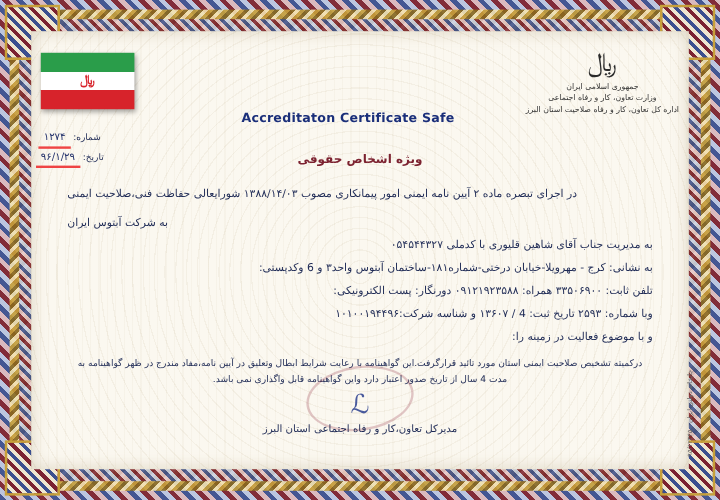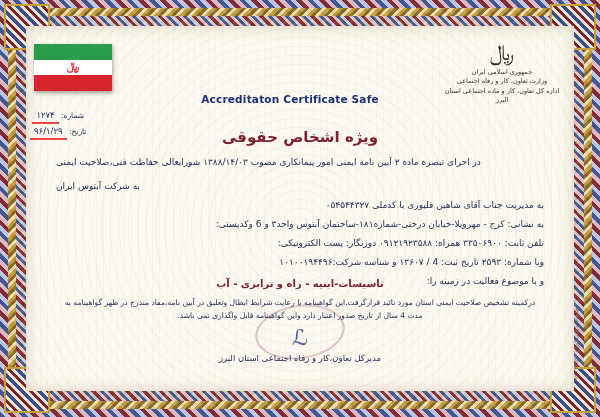--- a/index.html
+++ b/index.html
@@ -114,21 +114,21 @@
     text-shadow:0 1px 0 #b9c2e0;
   }
   .title-en{
     position:absolute;right:150px;top:92px;left:130px;
     text-align:center;direction:ltr;
     font-size:10.5px;font-weight:bold;color:#1b2f7a;
     letter-spacing:.2px;
   }
   .subtitle{
     position:absolute;left:0;right:0;top:126px;
-    text-align:center;font-size:15px;font-weight:bold;color:#7c2230;
+    text-align:center;font-size:10px;font-weight:bold;color:#7c2230;
   }
 
   
   .body{
     position:absolute;right:56px;left:56px;top:146px;
   }
   .body .line{
     font-size:9px;margin:5.6px 0;color:#1e2a55;white-space:nowrap;
   }
   .body .line.center{text-align:left;margin-top:10px;}
@@ -190,21 +190,21 @@
       <div class="stripe s2">
         <span class="emblem">﷼</span>
       </div>
       <div class="stripe s3"></div>
     </div>
 
     <div class="emblem-block">
       <div class="shape">﷼</div>
       <div class="l">جمهوری اسلامی ایران</div>
       <div class="l">وزارت تعاون، کار و رفاه اجتماعی</div>
-      <div class="l">اداره کل تعاون، کار و ماده اجتماعی استان البرز</div>
+      <div class="l">اداره کل تعاون، کار و رفاه صلاحیت استان البرز</div>
     </div>
 
     <div class="numbers">
       <div class="row">
         <span>شماره:</span>
         <span class="val">۱۲۷۴</span>
       </div>
       <div class="row">
         <span>تاریخ:</span>
         <span class="val">۹۶/۱/۲۹</span>
@@ -217,21 +217,20 @@
     <div class="body">
       <div class="line center">در اجرای تبصره ماده ۲ آیین نامه ایمنی امور پیمانکاری مصوب ۱۳۸۸/۱۴/۰۳ شورایعالی حفاظت فنی،صلاحیت ایمنی</div>
       <div class="line center">به شرکت آبتوس ایران</div>
       <div class="line right">به مدیریت جناب آقای شاهین قلیوری                     با کدملی  ۰۵۴۵۴۴۳۲۷</div>
       <div class="line right">به نشانی: کرج - مهرویلا-خیابان درختی-شماره۱۸۱-ساختمان آبتوس واحد۳ و 6 وکدپستی:</div>
       <div class="line right">تلفن ثابت: ۳۳۵۰۶۹۰۰   همراه: ۰۹۱۲۱۹۲۳۵۸۸   دورنگار:                       پست الکترونیکی:</div>
       <div class="line right">وبا شماره: ۲۵۹۳ تاریخ ثبت: 4 / ۱۳۶۰۷ و شناسه شرکت:۱۰۱۰۰۱۹۴۴۹۶</div>
       <div class="line right">و با موضوع فعالیت در زمینه را:</div>
     </div>
 
-    <div class="activity">تاسیسات-ابنیه - راه و ترابری - آب</div>
 
     <div class="note">درکمیته تشخیص صلاحیت ایمنی استان مورد تائید قرارگرفت.این گواهینامه با رعایت شرایط ابطال وتعلیق در آیین نامه،مفاد مندرج در ظهر گواهینامه به مدت 4 سال از تاریخ صدور اعتبار دارد واین گواهینامه قابل واگذاری نمی باشد.</div>
 
     <div class="stamp"></div>
     <div class="sign-scribble">ℒ</div>
     <div class="sign-title">مدیرکل تعاون،کار و رفاه اجتماعی استان البرز</div>
 
     <div class="side-code">چاپخانه دولتی ایران - ۹۵/۱۲۳۴۵</div>
 
   </div>

